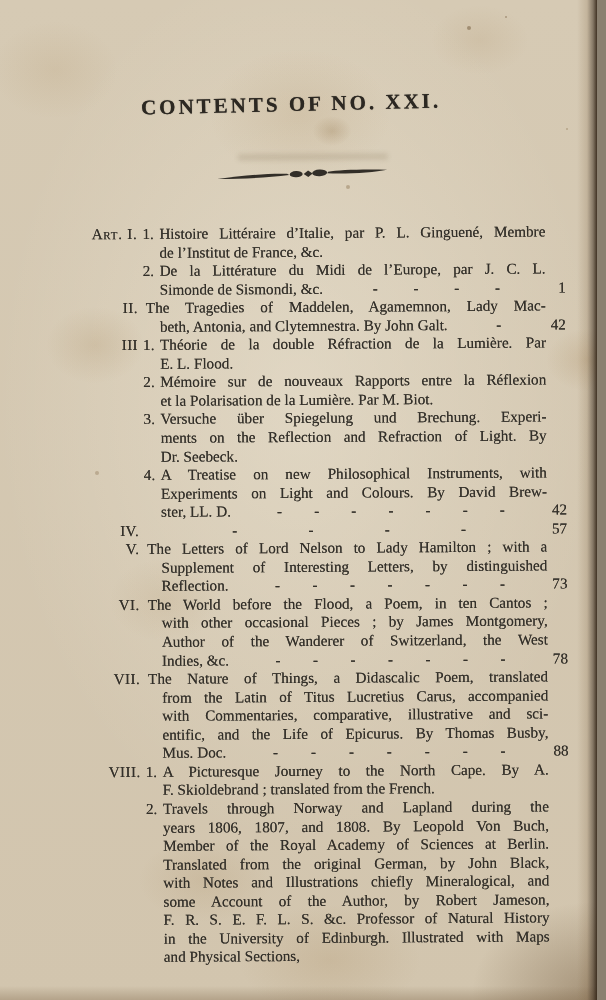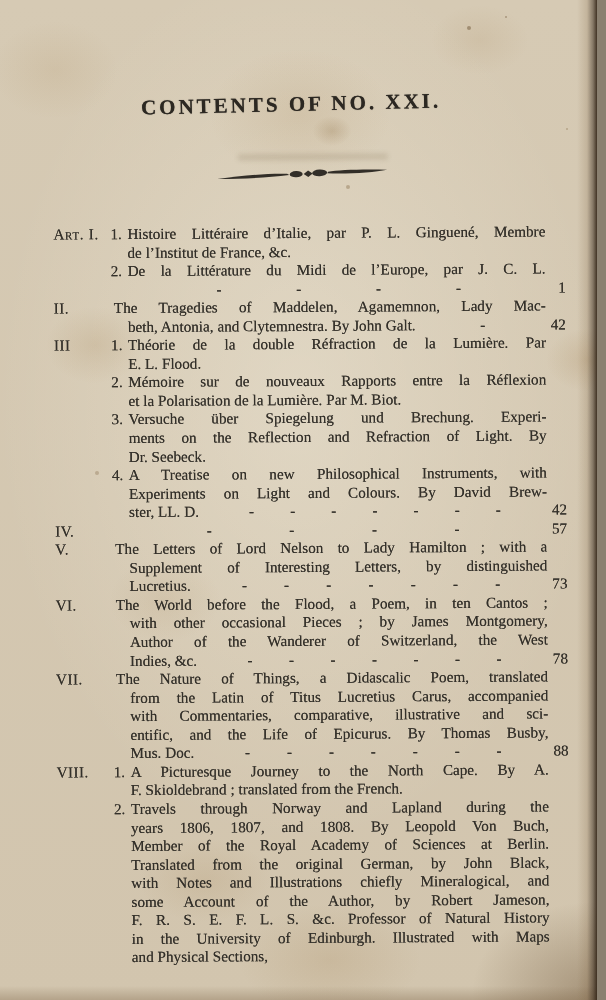--- a/index.html
+++ b/index.html
@@ -53,21 +53,21 @@
       347px 186px 0 1px rgba(120,92,55,.35),
       96px 472px 0 1px rgba(120,92,55,.3),
       566px 128px 0 0 rgba(120,92,55,.35);
   }
   .toc{
     position:absolute;top:224px;left:55px;width:512px;
     font-size:15.2px;line-height:18.55px;
     text-shadow:0 0 .55px rgba(47,42,36,.8);
   }
   .line{display:flex;align-items:baseline;height:18.55px;white-space:nowrap;}
-  .lab{flex:none;width:57px;text-align:left;padding-right:5px;box-sizing:border-box;letter-spacing:.4px;}
+  .lab{flex:none;width:57px;text-align:right;padding-right:5px;box-sizing:border-box;letter-spacing:.4px;margin-left:32px;}
   .lab.artcaps{font-variant:small-caps;letter-spacing:.7px;}
   .body{flex:1;display:flex;align-items:baseline;min-width:0;}
   .body.cont{padding-left:17px;}
   .body.roman{padding-left:3px;}
   .num{flex:none;width:17px;}
   .full .t{flex:1;text-align:justify;text-align-last:justify;white-space:normal;}
   .dash-leader{flex:1;display:flex;justify-content:space-evenly;align-items:baseline;padding:0 10px 0 14px;}
   .dash-leader span{font-weight:bold;}
   .pg{flex:none;width:20px;text-align:right;}
 </style>
@@ -110,20 +110,21 @@
           <span class="lab"></span>
           <span class="body">
             <span class="num">2.</span>
             <span class="t">De la Littérature du Midi de l’Europe, par J. C. L.</span>
           </span>
           <span class="pg"></span>
         </div>
         <div class="line dashline">
           <span class="lab"></span>
           <span class="body cont">
+            <span class="t">Simonde de Sismondi, &amp;c.</span>
             <span class="dash-leader">
               <span>-</span>
               <span>-</span>
               <span>-</span>
               <span>-</span>
             </span>
           </span>
           <span class="pg">1</span>
         </div>
         <div class="line full">
@@ -248,21 +249,21 @@
         <div class="line full">
           <span class="lab"></span>
           <span class="body cont">
             <span class="t">Supplement of Interesting Letters, by distinguished</span>
           </span>
           <span class="pg"></span>
         </div>
         <div class="line dashline">
           <span class="lab"></span>
           <span class="body cont">
-            <span class="t">Lucretius.</span>
+            <span class="t">Reflection.</span>
             <span class="dash-leader">
               <span>-</span>
               <span>-</span>
               <span>-</span>
               <span>-</span>
               <span>-</span>
               <span>-</span>
               <span>-</span>
             </span>
           </span>

